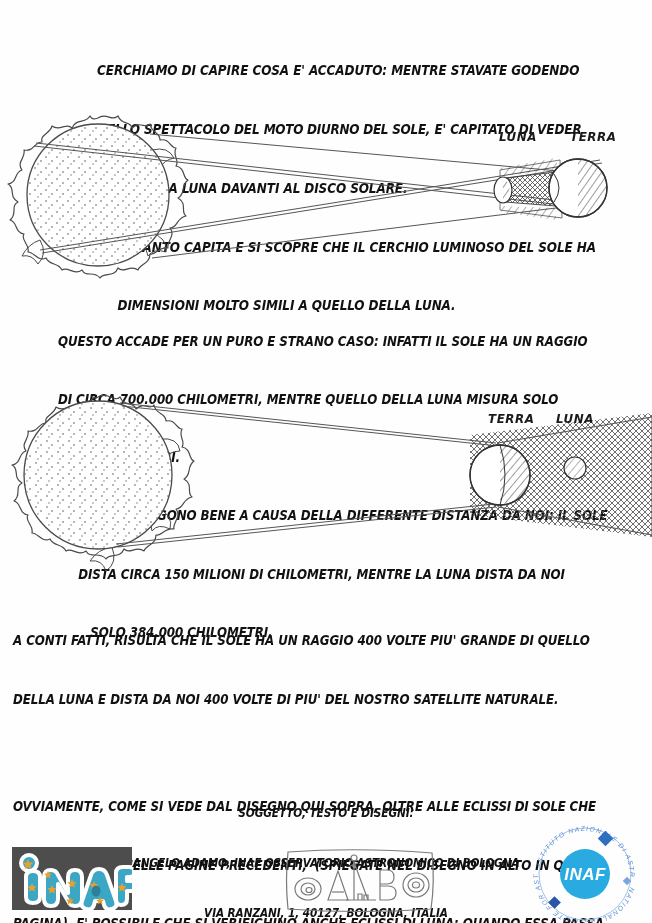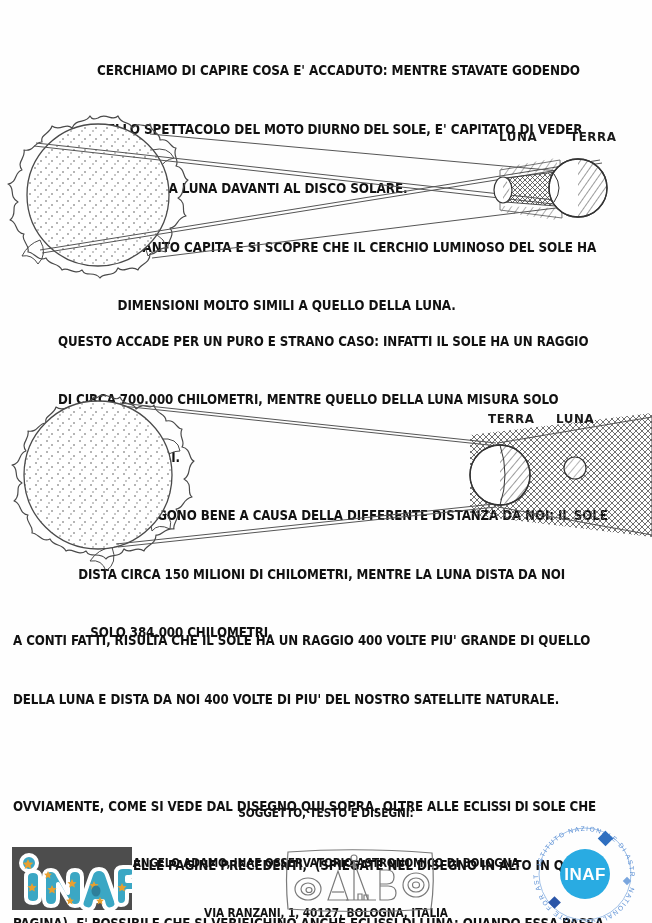--- a/index.html
+++ b/index.html
@@ -9,20 +9,21 @@
   }
   body {
     font-family: "DejaVu Sans", sans-serif;
   }
   #page {
     position: relative;
     width: 652px;
     height: 923px;
     background: #fefefe;
     overflow: hidden;
+    font-style: italic;
   }
 
   
   .htext {
     position: absolute;
     font-family: "DejaVu Sans", sans-serif;
     font-weight: 600;
     font-stretch: condensed;
     color: #111;
     letter-spacing: -0.1px;

